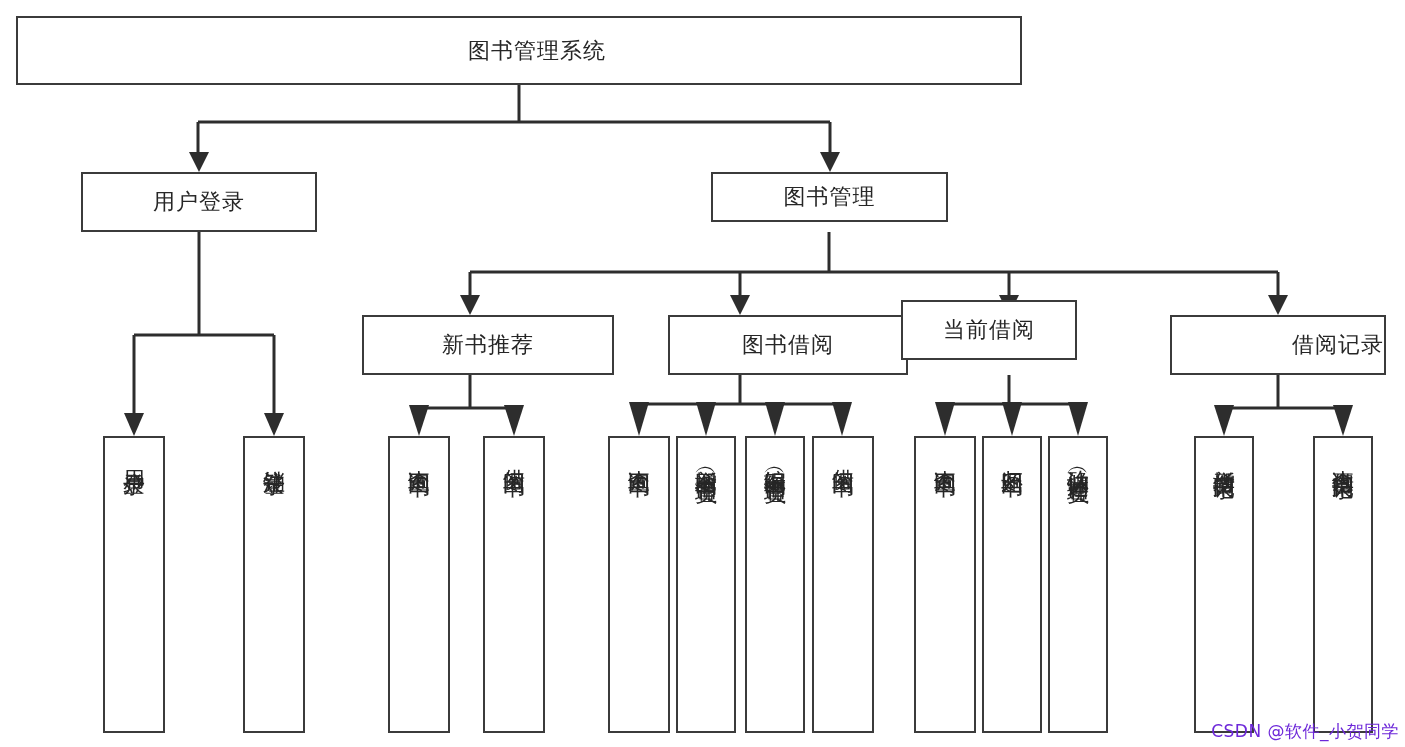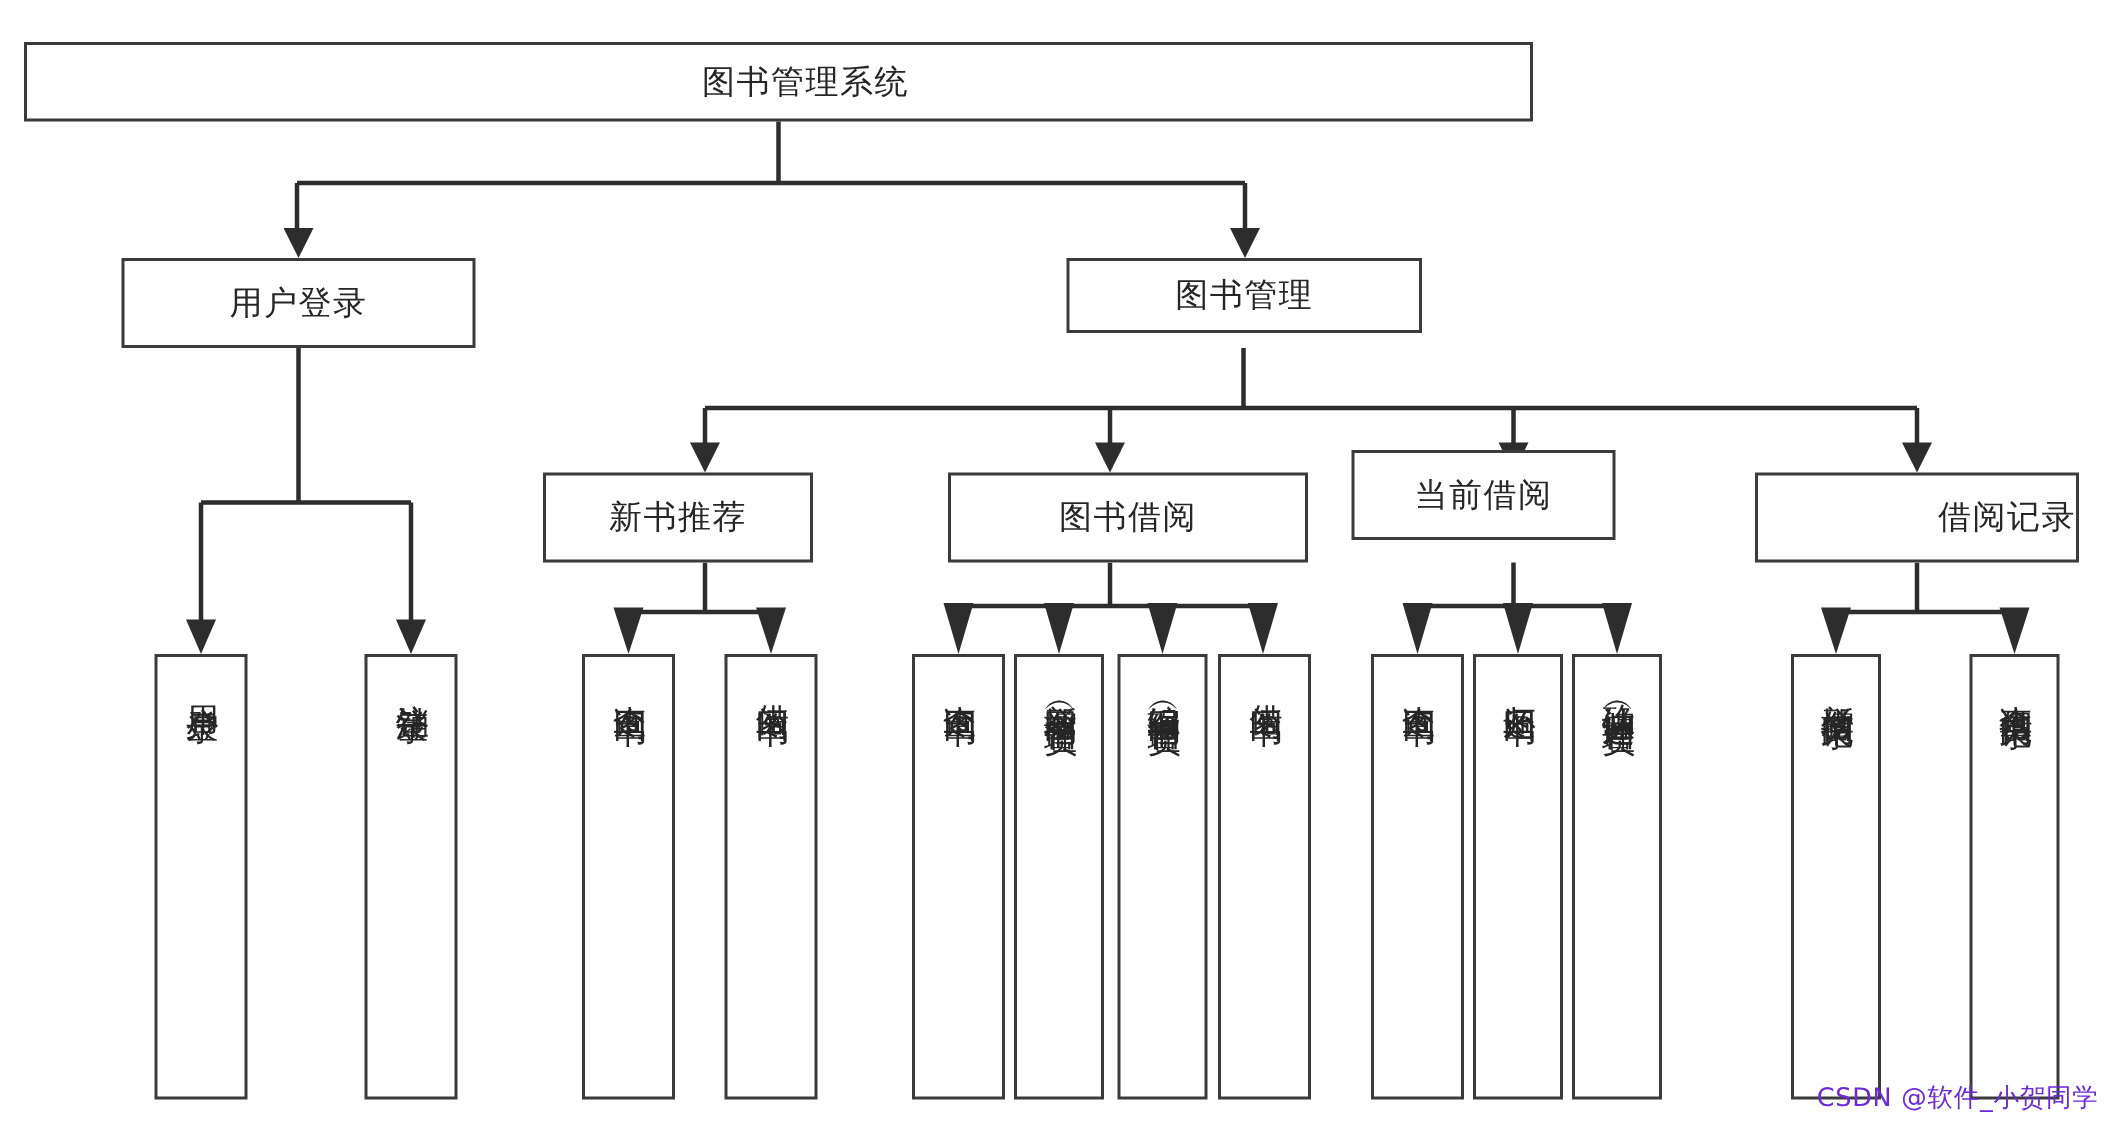--- a/index.html
+++ b/index.html
@@ -138,37 +138,37 @@
 
       <path d="M935,402 L955,402 L945,436 z"></path>
       <path d="M1002,402 L1022,402 L1012,436 z"></path>
       <path d="M1068,402 L1088,402 L1078,436 z"></path>
 
       <path d="M1214,405 L1234,405 L1224,436 z"></path>
       <path d="M1333,405 L1353,405 L1343,436 z"></path>
     </g>
   </svg>
 
-  <div class="node node-h" style="left:16px; top:28px; width:1006px; height:53px;padding-left:36px;">
+  <div class="node node-h" style="left:16px; top:16px; width:1006px; height:69px;padding-left:36px;">
     <span>图书管理系统</span>
   </div>
 
   <div class="node node-h" style="left:81px; top:172px; width:236px; height:60px;">
     <span>用户登录</span>
   </div>
 
   <div class="node node-h" style="left:711px; top:172px; width:237px; height:50px;">
     <span>图书管理</span>
   </div>
 
-  <div class="node node-h" style="left:362px; top:315px; width:180px; height:60px;">
+  <div class="node node-h" style="left:362px; top:315px; width:252px; height:60px;">
     <span>新书推荐</span>
   </div>
 
-  <div class="node node-h" style="left:632px; top:315px; width:240px; height:60px;">
+  <div class="node node-h" style="left:668px; top:315px; width:240px; height:60px;">
     <span>图书借阅</span>
   </div>
 
   <div class="node node-h" style="left:901px; top:300px; width:176px; height:60px;">
     <span>当前借阅</span>
   </div>
 
   <div class="node node-h" style="left:1170px; top:315px; width:216px; height:60px;justify-content:flex-end;">
     <span>借阅记录</span>
   </div>

